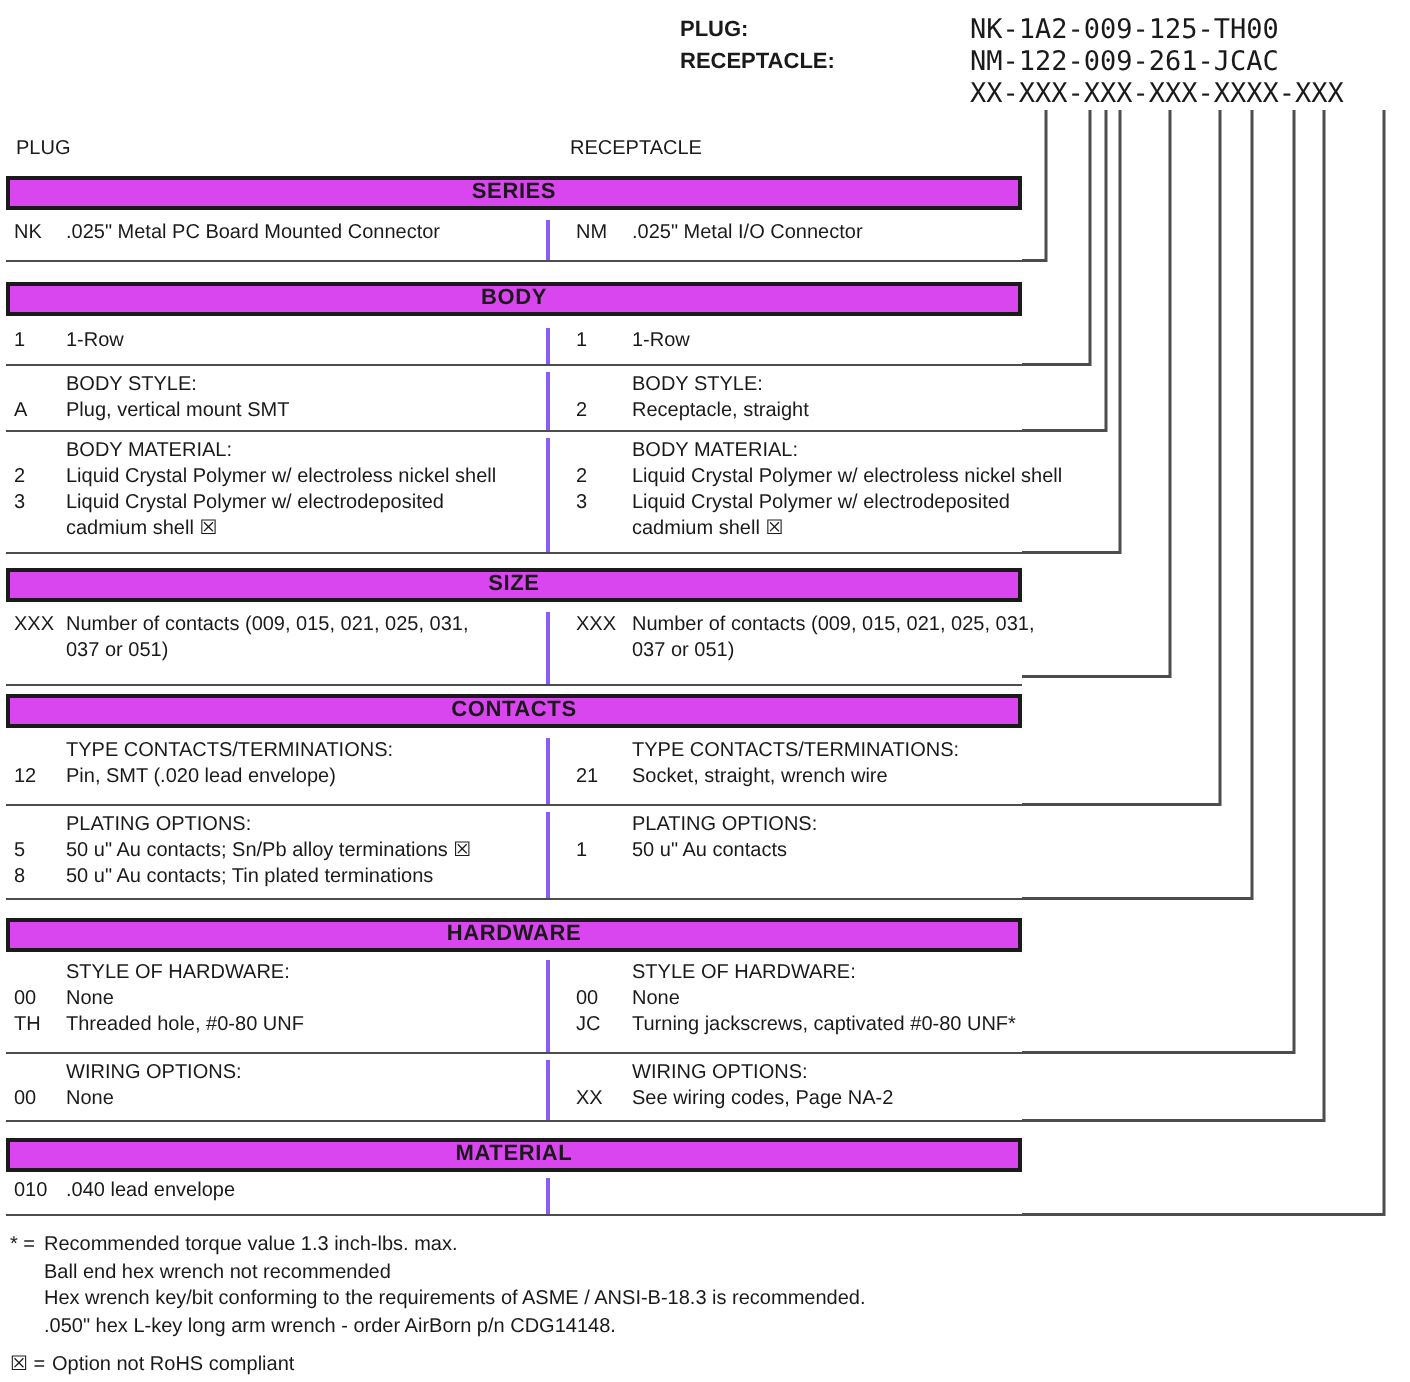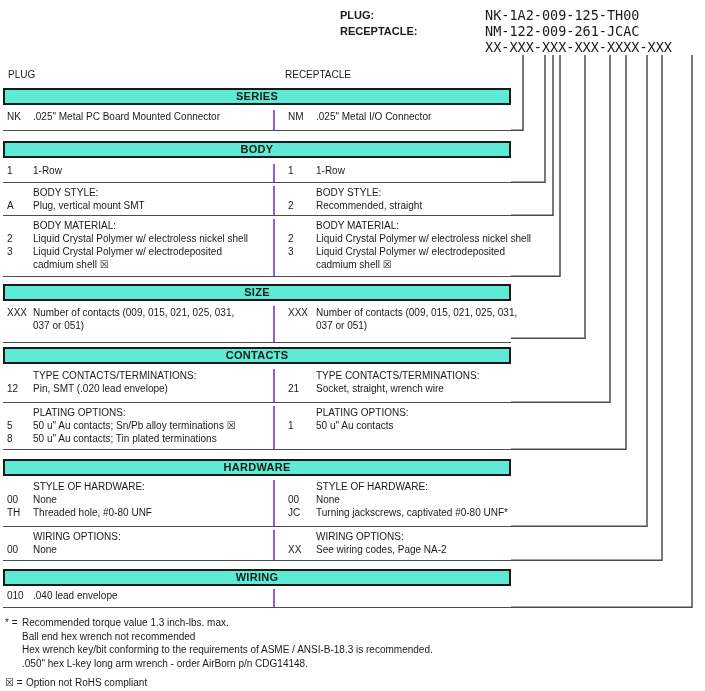--- a/index.html
+++ b/index.html
@@ -13,21 +13,21 @@
 
   
   .pn-label{position:absolute;width:165px;text-align:left;font-weight:bold;font-size:11px;line-height:14px;left:340px;}
   .pn-val{position:absolute;left:485px;font-family:"DejaVu Sans Mono","Liberation Mono",monospace;font-size:13.5px;line-height:14px;letter-spacing:0;}
 
   
   .col-label{position:absolute;font-size:10px;}
 
   
   .sec{position:absolute;left:3px;width:508px;}
-  .hd{box-sizing:border-box;height:17px;border:2px solid #1a1a1a;background:#5eead4;
+  .hd{box-sizing:border-box;height:17px;border:2px solid #1a1a1a;background:#d946ef;
       display:flex;align-items:center;justify-content:center;
       font-weight:bold;font-size:11px;letter-spacing:0.3px;}
   .blk{box-sizing:border-box;display:flex;border-bottom:1.5px solid #4d4d4d;position:relative;}
   .half-l{width:270px;flex:none;}
   .half-r{width:238px;flex:none;border-left:2px solid #8b5cf6;}
   .ln{position:relative;}
   .half-l .code{position:absolute;left:4px;top:0;}
   .half-r .code{position:absolute;left:13px;top:0;}
   .half-l .txt{display:block;margin-left:30px;width:219px;}
   .half-r .txt{display:block;margin-left:41px;width:219px;}
@@ -104,21 +104,21 @@
         <div class="subhead">BODY STYLE:</div>
         <div class="ln">
           <span class="code">A</span>
           <span class="txt">Plug, vertical mount SMT</span>
         </div>
       </div>
       <div class="half-r">
         <div class="subhead">BODY STYLE:</div>
         <div class="ln">
           <span class="code">2</span>
-          <span class="txt">Recommended, straight</span>
+          <span class="txt">Receptacle, straight</span>
         </div>
       </div>
     </div>
     <div class="blk" style="height:61px;padding-top:3px">
       <div class="half-l">
         <div class="subhead">BODY MATERIAL:</div>
         <div class="ln">
           <span class="code">2</span>
           <span class="txt">Liquid Crystal Polymer w/ electroless nickel shell</span>
         </div>
@@ -237,21 +237,21 @@
         <div class="subhead">WIRING OPTIONS:</div>
         <div class="ln">
           <span class="code">XX</span>
           <span class="txt">See wiring codes, Page NA-2</span>
         </div>
       </div>
     </div>
   </div>
 
   <div class="sec" style="top:569px">
-    <div class="hd">WIRING</div>
+    <div class="hd">MATERIAL</div>
     <div class="blk" style="height:22px;padding-top:3px">
       <div class="half-l">
         <div class="ln">
           <span class="code">010</span>
           <span class="txt">.040 lead envelope</span>
         </div>
       </div>
       <div class="half-r">
         <div class="ln">
           <span class="code"></span>

